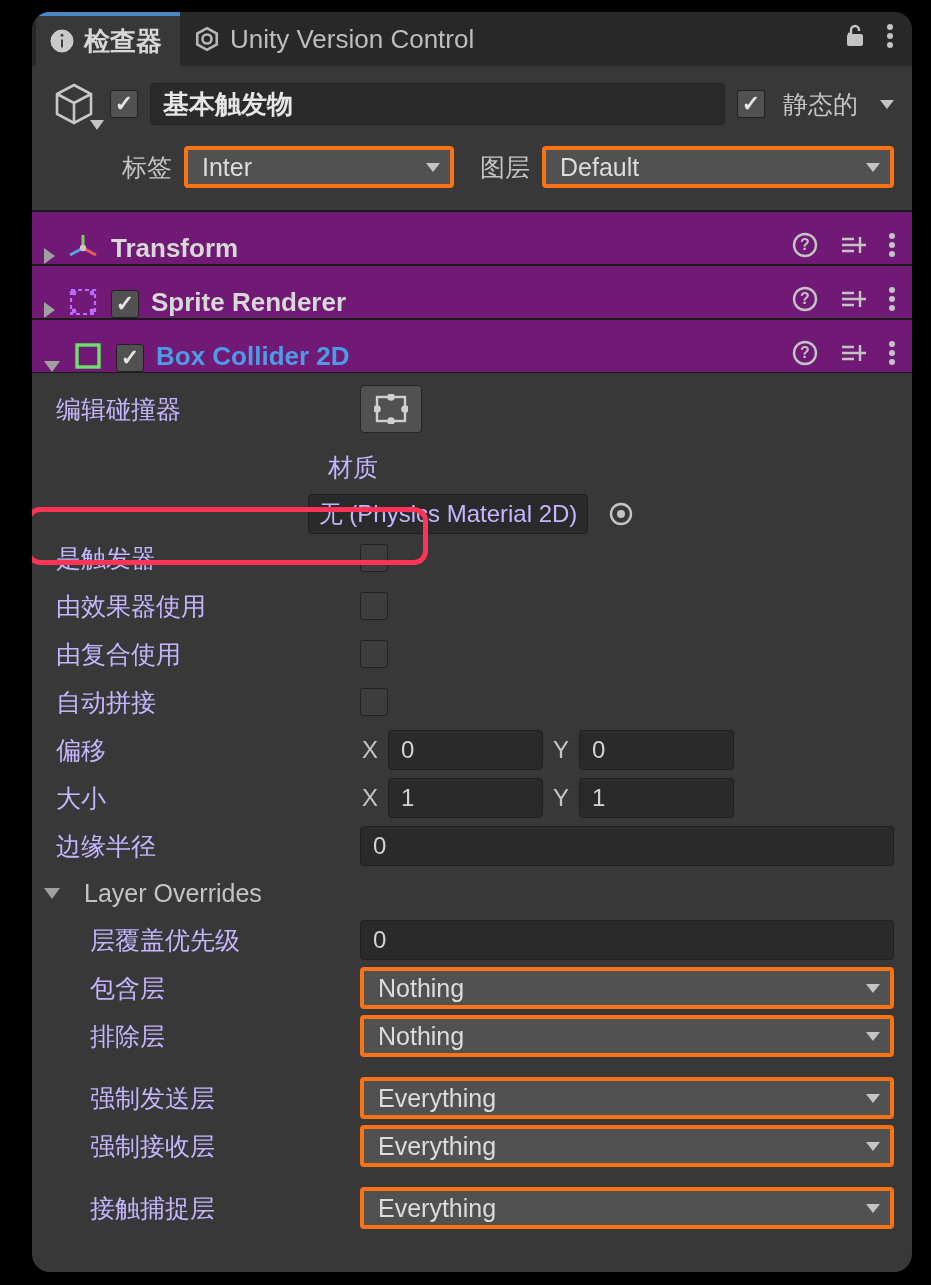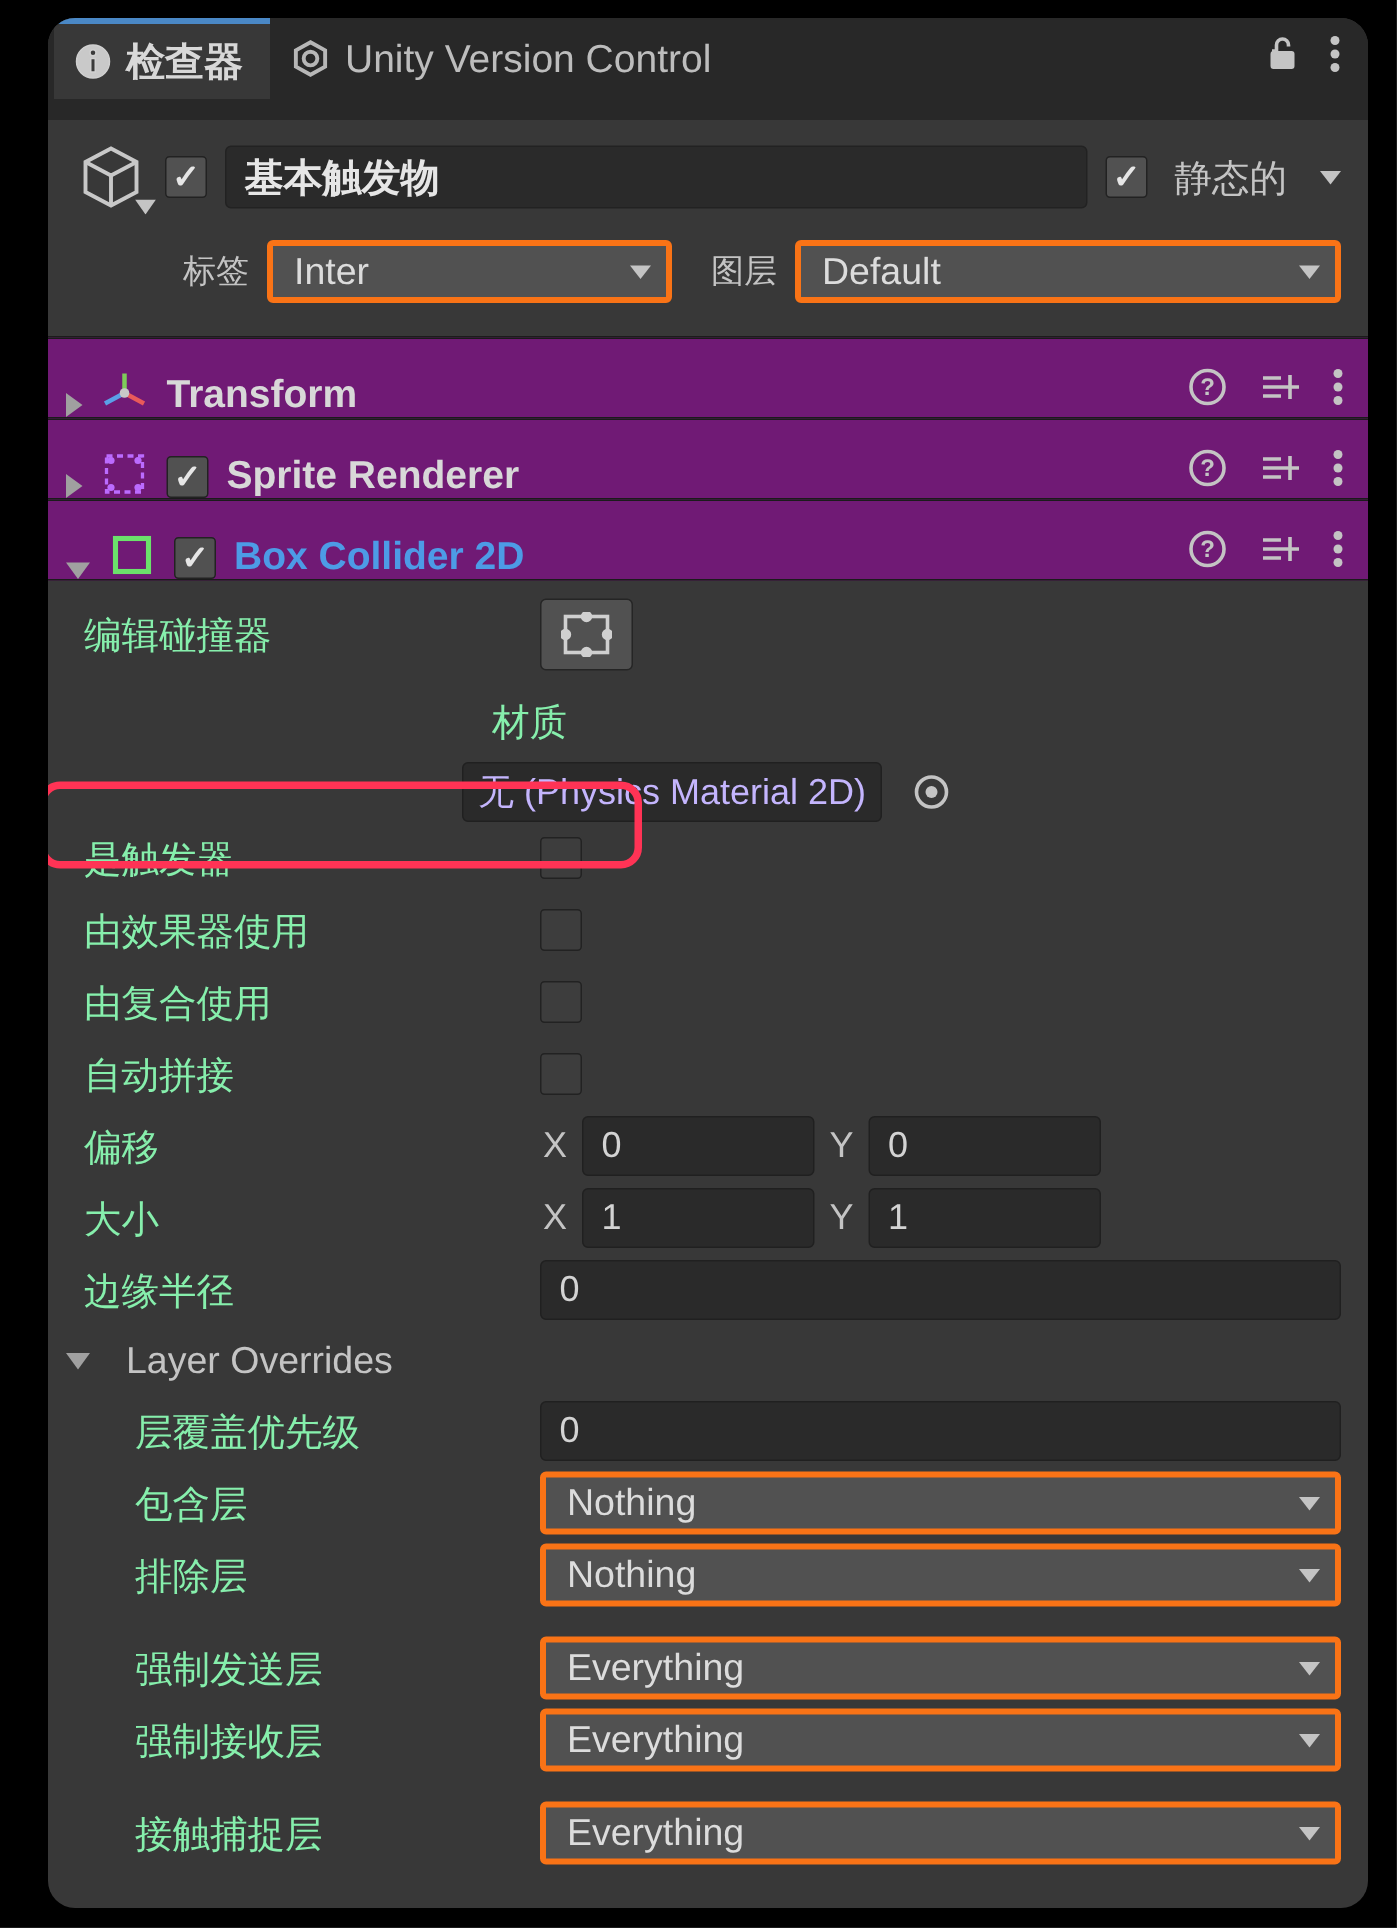--- a/index.html
+++ b/index.html
@@ -19,21 +19,21 @@
     width: 880px;
     height: 1260px;
     background: #383838;
     border-radius: 18px;
     overflow: hidden;
     box-shadow: 0 0 0 2px #000;
   }
   
   .tab-bar {
     display: flex;
-    height: 68px;
+    height: 54px;
     background: #282828;
     padding-left: 4px;
     position: relative;
   }
   .tab {
     display: flex;
     align-items: center;
     height: 54px;
     padding: 0 18px 0 14px;
     gap: 10px;
@@ -109,21 +109,21 @@
     margin-left: 10px;
     cursor:pointer;
   }
   .go-row2 {
     display: flex;
     align-items: center;
     gap: 12px;
     margin-top: 18px;
     margin-left: 72px;
   }
-  .lbl { color:#c4c4c4; font-size:22px; }
+  .lbl { color:#c4c4c4; font-size:25px; }
   .dropdown {
     flex: 1;
     height: 42px;
     background: #515151;
     border: 4px solid #f97316;
     border-radius: 4px;
     display: flex;
     align-items: center;
     justify-content: space-between;
     padding: 0 10px 0 14px;
@@ -181,21 +181,21 @@
   }
   .row {
     display:flex;
     align-items:center;
     min-height: 48px;
     gap: 10px;
   }
   .row .label {
     width: 300px;
     padding-left: 6px;
-    color:#86efac;
+    color:#c4b5fd;
     font-size:25px;
   }
   .row.indent .label { padding-left: 40px; }
   .row .field { flex:1; display:flex; align-items:center; gap:10px; }
   .input-text {
     height: 40px;
     background: #2a2a2a;
     border: 1px solid #202020;
     border-radius: 4px;
     color: #d3d3d3;

